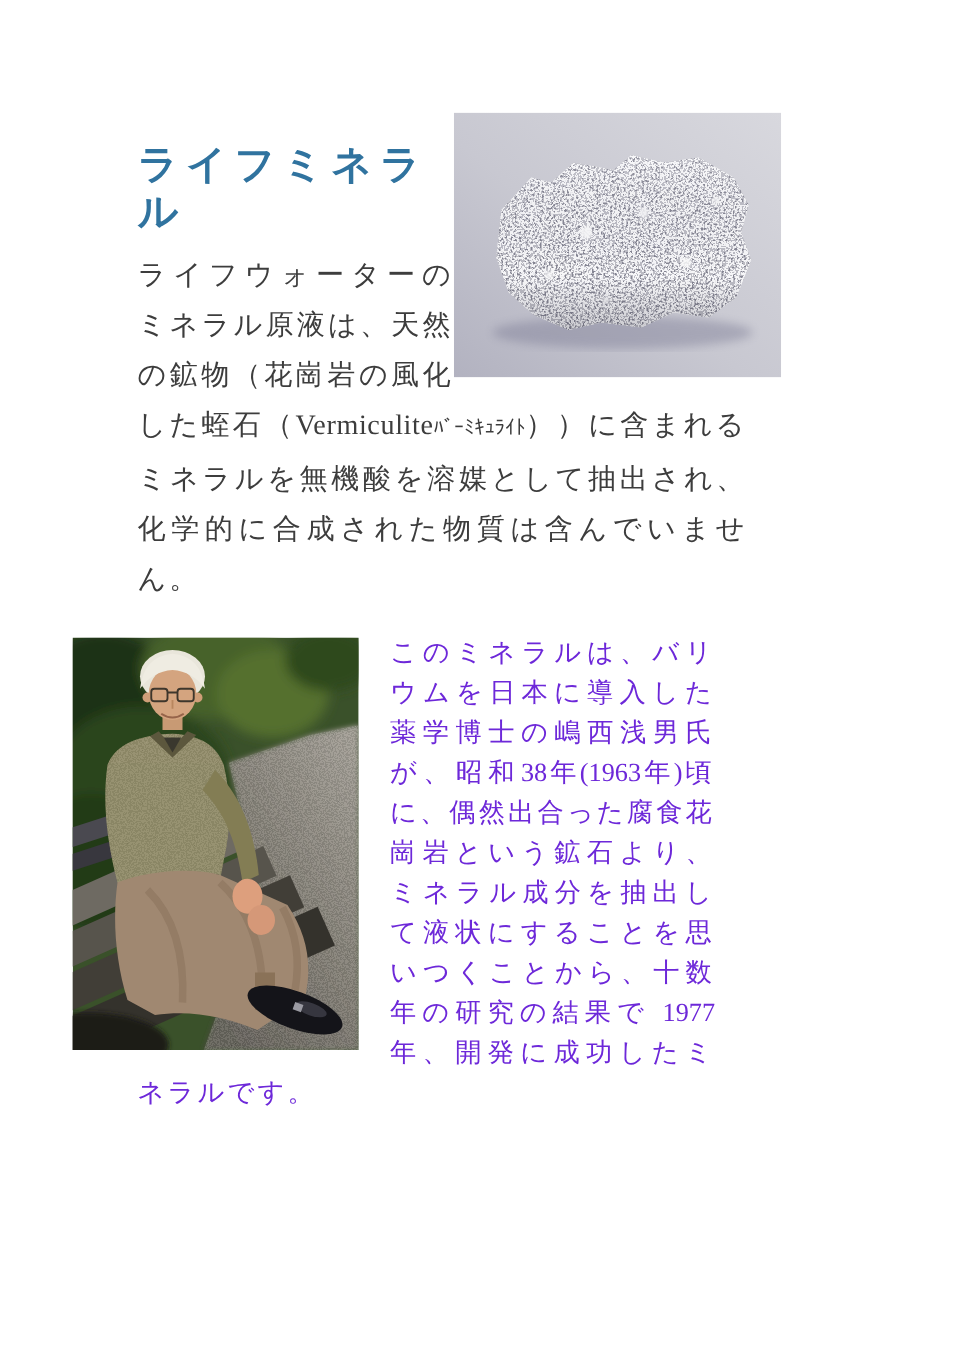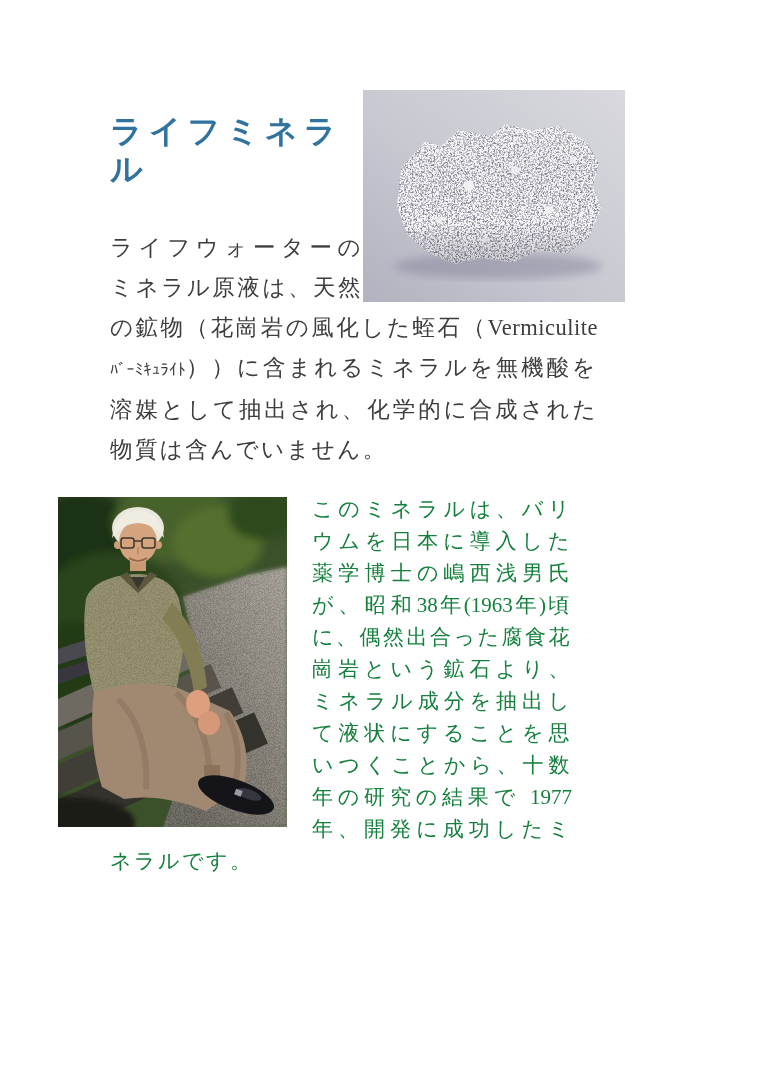--- a/index.html
+++ b/index.html
@@ -18,42 +18,42 @@
   .rock-photo svg{display:block;width:100%;height:100%;}
 
   h1.title{
     margin:0;padding-top:112px;font-size:32px;line-height:38px;font-weight:700;
     letter-spacing:6px;color:#30739f;
   }
   p.body-text{
     margin:0;color:#3d3d3d;font-size:22.5px;line-height:40px;letter-spacing:2.4px;
     text-align:justify;
   }
-  p.p1{margin-top:40px;}
+  p.p1{margin-top:12px;}
   p.p2{margin-top:14px;line-height:38px;}
   .latin{letter-spacing:0.5px;}
   .small-kana{font-size:16px;letter-spacing:0;}
   .patent-note{font-size:18px;letter-spacing:0.5px;color:#4a4a4a;}
 
   
   h2.title2{
     clear:both;margin:14px 0 0 0;font-size:33px;line-height:40px;font-weight:700;
     letter-spacing:4px;color:#30739f;
   }
   .subheading{
     margin:20px 0 0 0;font-size:21px;line-height:30px;font-weight:700;
     letter-spacing:1.4px;color:#2e2e2e;
   }
   .man-photo{
     float:left;width:229px;height:330px;margin-top:27px;margin-left:-52px;margin-right:25px;
     overflow:hidden;
   }
   .man-photo svg{display:block;width:100%;height:100%;}
   p.doctor-text{
-    margin:23px 0 0 0;padding-right:26px;color:#15803d;
+    margin:23px 0 0 0;padding-right:26px;color:#6d28d9;
     font-size:21px;line-height:32px;letter-spacing:2.5px;text-align:justify;
   }
   .year-span{letter-spacing:0;}
 </style>
 </head>
 <body>
 
 <div class="page">
   <div class="content">
 

